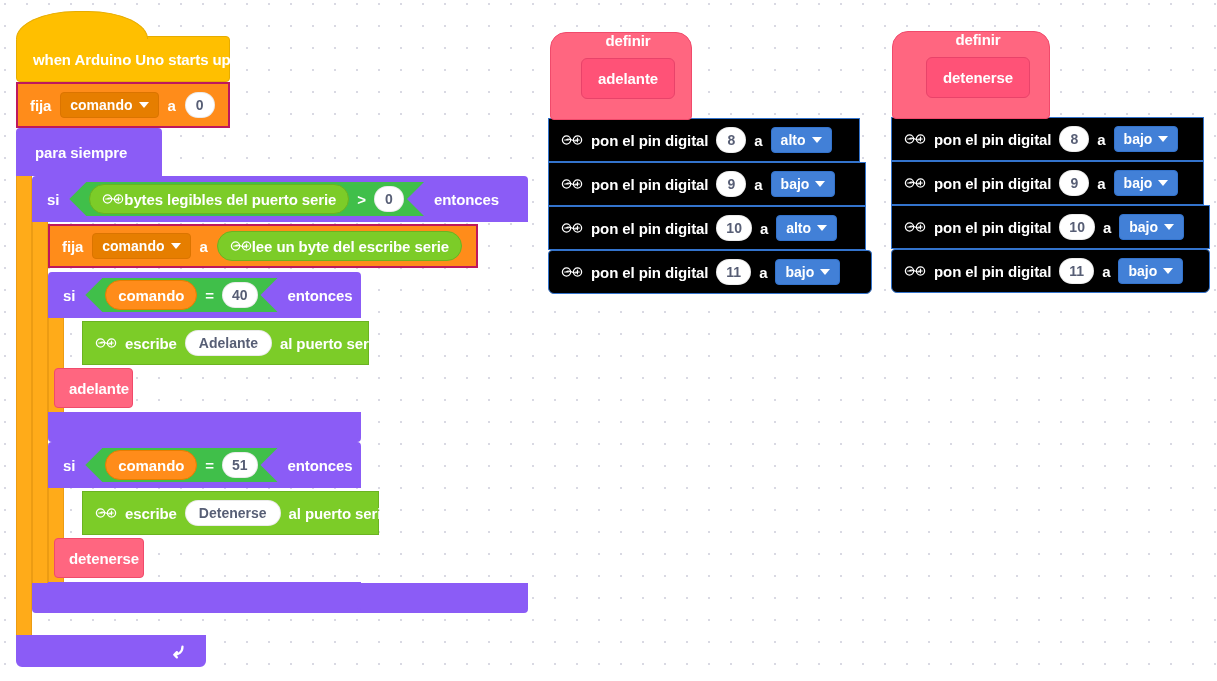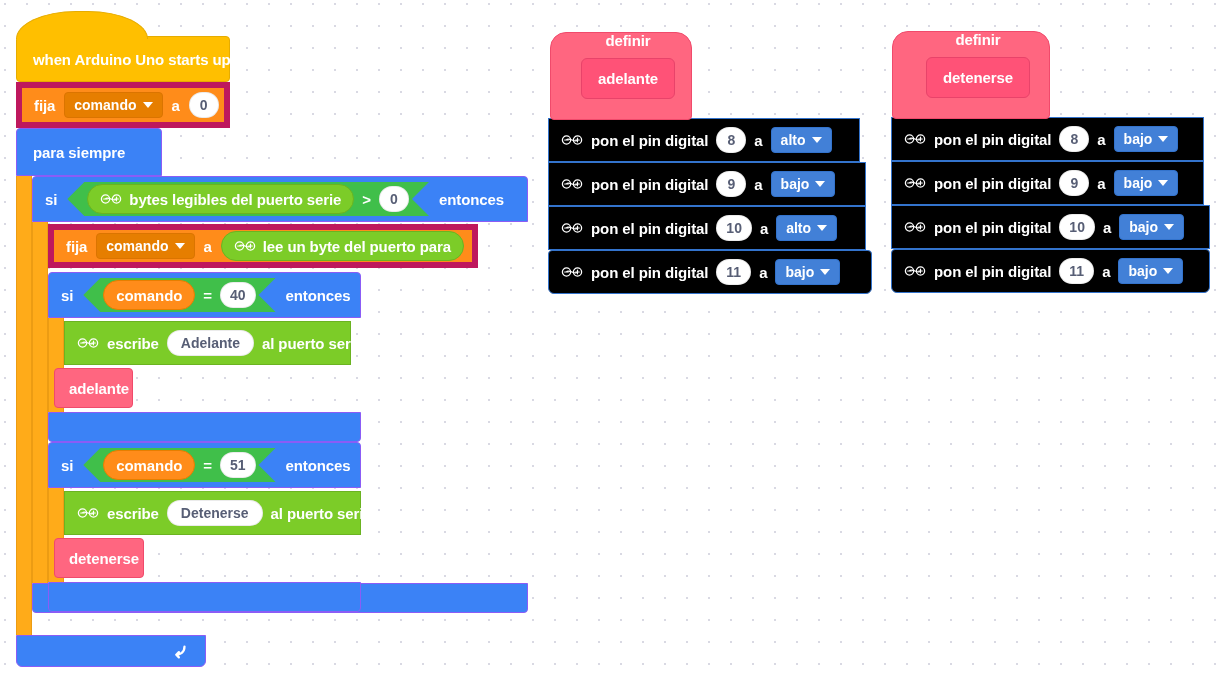--- a/index.html
+++ b/index.html
@@ -50,24 +50,24 @@
     border-top-left-radius: 60px 28px;
     border-top-right-radius: 60px 28px;
   }
   .hat-cap:after{
     content:"";
     position:absolute; left:0; right:0; bottom:-3px; height:5px;
     background:#FFBF00;
   }
 
   
-  .c-control   { background:#3b82f6; border:1px solid #8b5cf6; }
+  .c-control   { background:#8b5cf6; border:3px solid #8b5cf6; }
   .c-control-b { background:#FFAB19; }
-  .c-variable  { background:#FF8C1A; border:6px solid #be185d; }
-  .c-serial    { background:#7CCC28; border:1px solid #6BB321; }
+  .c-variable  { background:#FF8C1A; border:2px solid #be185d; }
+  .c-serial    { background:#7CCC28; border:1px solid #6BB321;margin-left:18px; }
   .c-pins      { background:#000000; border:1px solid #3373CC; }
   .c-custom    { background:#FF6680; border:1px solid #F04A6B; }
 
   
   .num-input {
     background:#ffffff;
     border-radius:14px;
     min-width:30px; height:26px;
     display:flex; align-items:center; justify-content:center;
     color:#575e75; font-weight:bold; font-size:14px;
@@ -97,21 +97,21 @@
     border-left:5px solid transparent;
     border-right:5px solid transparent;
     border-top:6px solid #ffffff;
     display:inline-block;
   }
 
   
   .reporter {
     border-radius:16px;
     height:30px;
-    display:flex; align-items:center; gap:7px;
+    display:flex; align-items:center; 
     padding:2px 12px;
   }
   .rep-serial { background:#7CCC28; border:1px solid #6BB321; }
   .rep-var    { background:#FF8C1A; border:1px solid #E67E00; }
 
   
   .hexwrap { position:relative; display:inline-flex; }
   .hex {
     position:relative;
     display:flex; align-items:center; gap:8px;
@@ -225,21 +225,21 @@
           <circle cx="11" cy="11" r="8.2"></circle>
           <circle cx="33" cy="11" r="8.2"></circle>
           <path d="M11 11 C15 3.5, 29 18.5, 33 11"></path>
         </g>
         <g stroke="#ffffff" stroke-width="2.2" stroke-linecap="round">
           <line x1="7.3" y1="11" x2="14.7" y2="11"></line>
           <line x1="29.3" y1="11" x2="36.7" y2="11"></line>
           <line x1="33" y1="7.3" x2="33" y2="14.7"></line>
         </g>
       </svg>
-      <span class="lbl">lee un byte del puerto para</span>
+      <span class="lbl">lee un byte del escribe serie</span>
     </div>
   </div>
 
   <div class="abs c-control" style="left:48px; top:272px; width:313px; height:46px; border-radius:4px 4px 0 0; display:flex; align-items:center; gap:10px; padding-left:12px; z-index:5;">
     <span class="lbl">si</span>
     <div class="hexwrap">
       <div class="hex">
         <div class="reporter rep-var">
           <span class="lbl">comando</span>
         </div>

